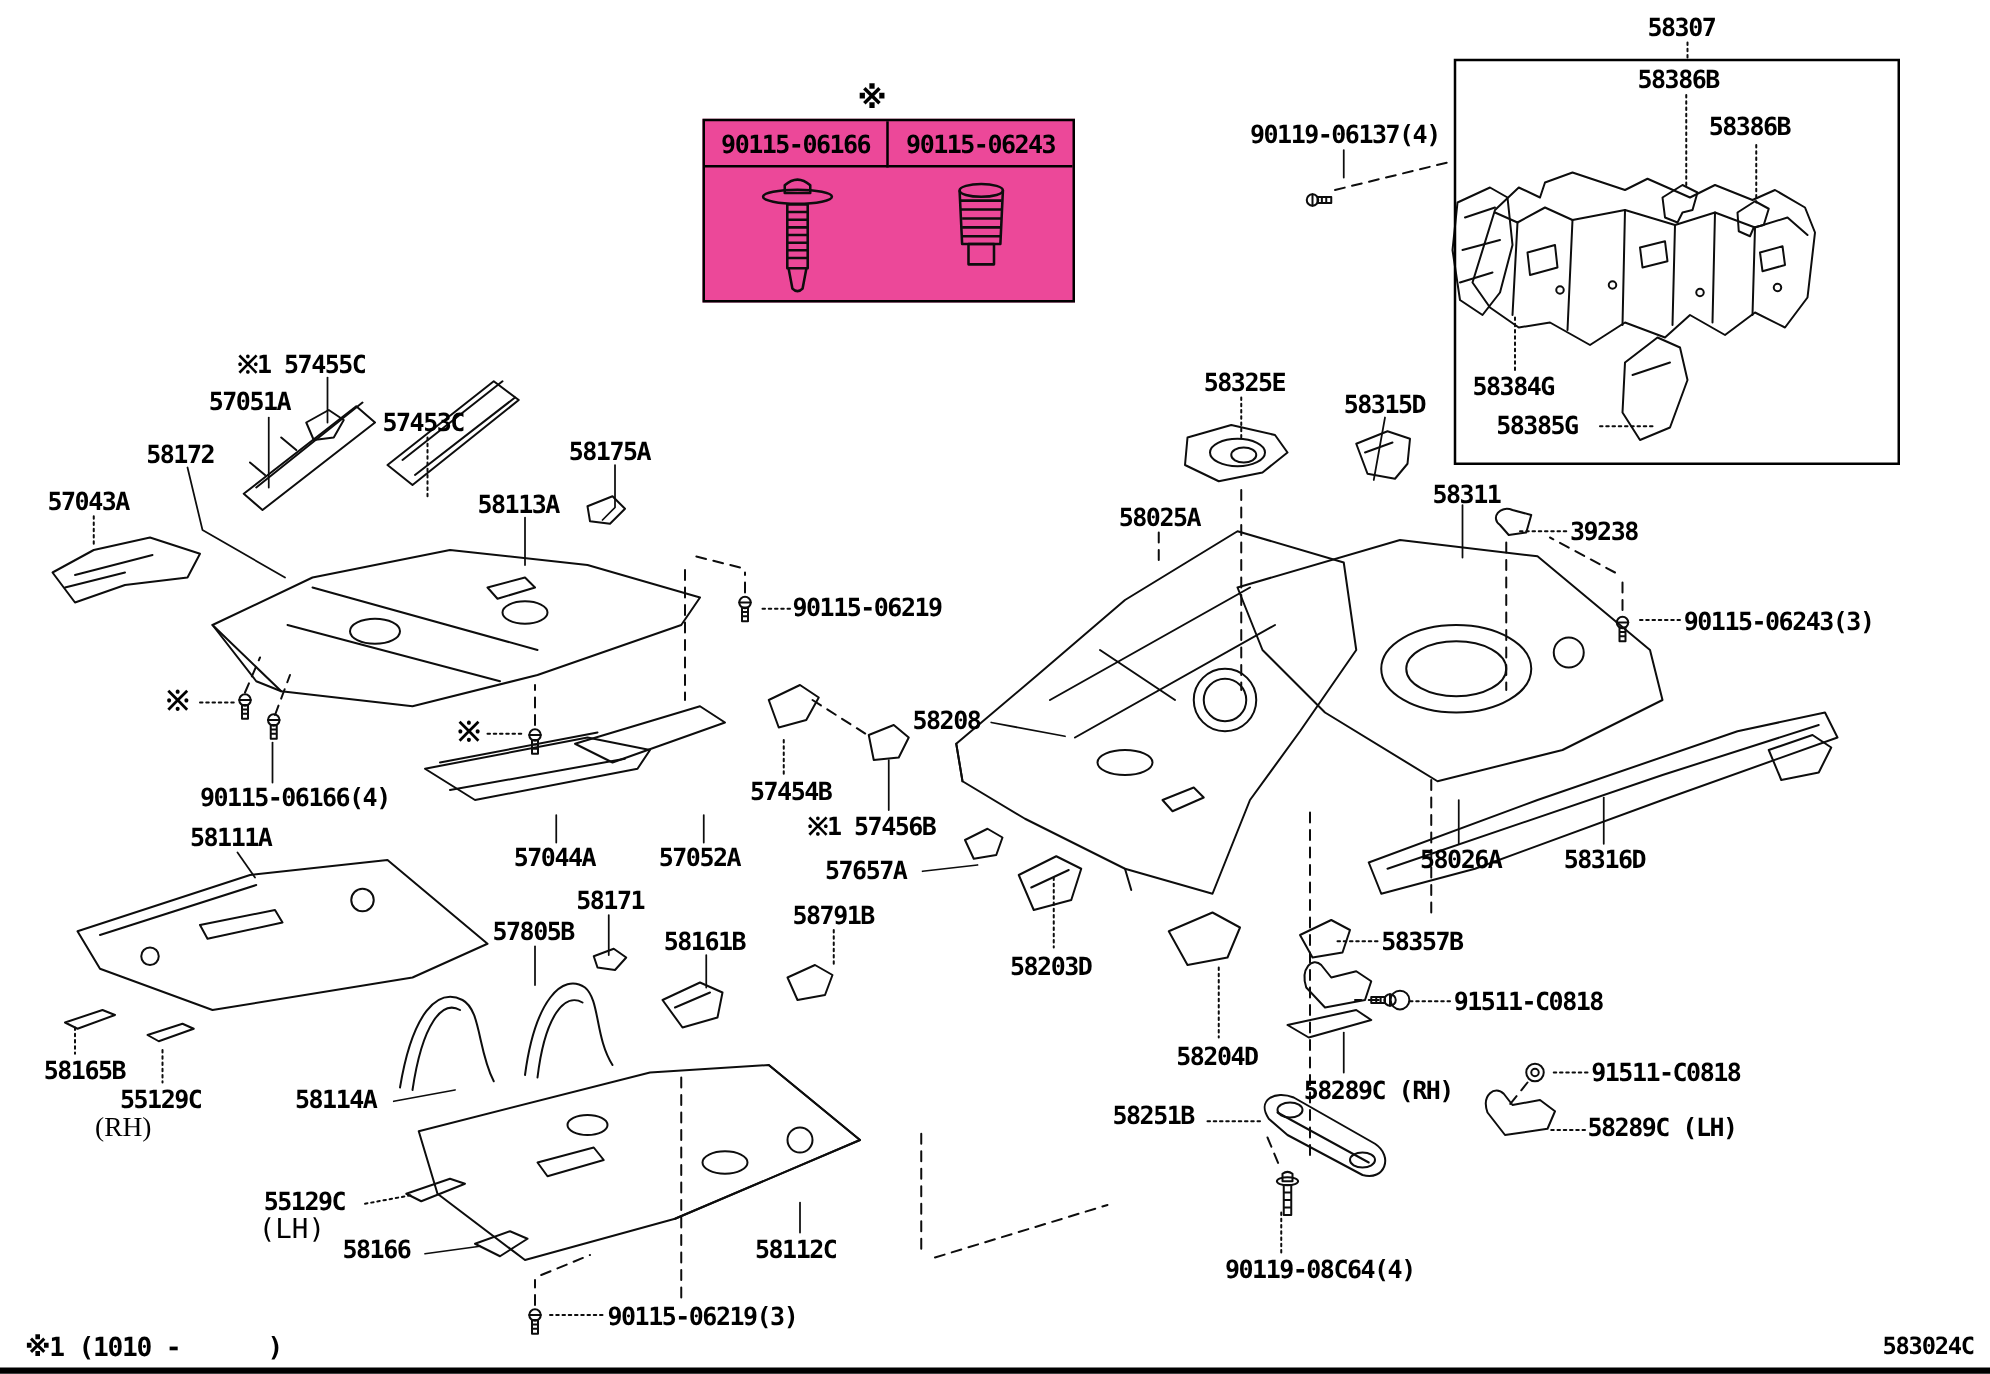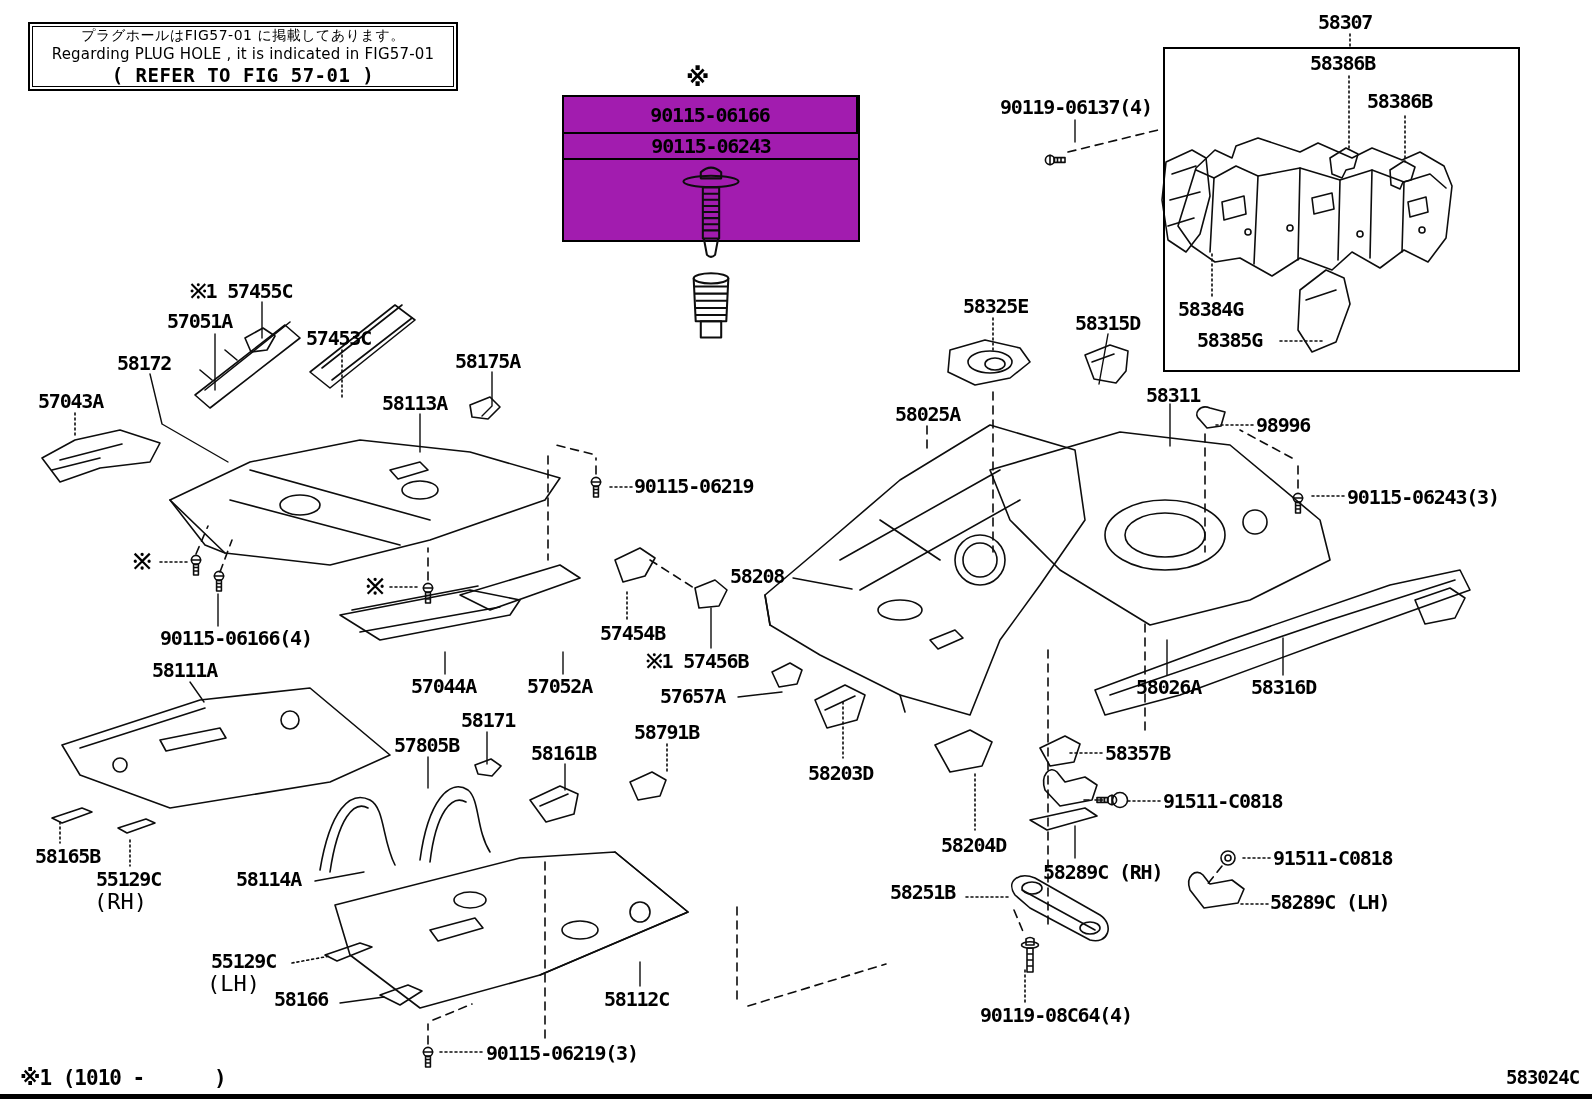--- a/index.html
+++ b/index.html
@@ -29,22 +29,22 @@
   .note-inner {
     border:1px solid #000; width:100%; height:100%;
     display:flex; flex-direction:column; align-items:center; justify-content:center;
   }
   .note-jp { font:14px "DejaVu Sans",sans-serif; letter-spacing:0.5px; }
   .note-en { font:15px "DejaVu Sans",sans-serif; letter-spacing:0.2px; }
   .note-ref { font:bold 19px "DejaVu Sans Mono",monospace; letter-spacing:0.5px; margin-top:1px; }
   .tbl-marker { position:absolute; left:686px; top:64px; font:bold 24px "DejaVu Sans",sans-serif; }
   .fastener-table {
     position:absolute; left:562px; top:95px; width:298px; height:147px;
-    border:2px solid #000; display:grid; grid-template-columns:1fr; grid-template-rows:37px 1fr;
-    background:#a21caf;
+    border:2px solid #000; display:grid; grid-template-columns:1fr 1fr; grid-template-rows:37px 1fr;
+    background:#ec4899;
   }
   .fastener-table .hcell {
     border-bottom:2px solid #000; display:flex; align-items:center; justify-content:center;
     font:bold 20px "DejaVu Sans Mono",monospace; letter-spacing:-1.2px;
   }
   .fastener-table .hcell:first-child, .fastener-table .icell:first-of-type { border-right:2px solid #000; }
   .fastener-table .icell { display:flex; align-items:center; justify-content:center; }
   .inset-box {
     position:absolute; left:1163px; top:47px; width:357px; height:325px;
     border:2px solid #000;
@@ -256,27 +256,20 @@
       <use href="#boltv" x="428" y="1052"></use>
       <use href="#boltv" transform="translate(1050,160) rotate(-90)"></use>
       <use href="#boltv" transform="translate(1112,800) rotate(90)"></use>
       <circle cx="1120" cy="800" r="7.5"></circle>
       <circle cx="1228" cy="858" r="7"></circle>
         <circle cx="1228" cy="858" r="3"></circle>
       <use href="#boltflange" x="1030" y="945"></use>
     </g>
   </svg>
 
-  <div class="note-box">
-    <div class="note-inner">
-      <div class="note-jp">プラグホールはFIG57-01 に掲載してあります。</div>
-      <div class="note-en">Regarding PLUG HOLE , it is indicated in FIG57-01</div>
-      <div class="note-ref">( REFER TO FIG 57-01 )</div>
-    </div>
-  </div>
 
   <div class="tbl-marker">※</div>
   <div class="fastener-table">
     <div class="hcell">90115-06166</div>
     <div class="hcell">90115-06243</div>
     <div class="icell">
       <svg width="90" height="102" viewBox="0 0 80 100">
         <g fill="none" stroke="#0d0d0d" stroke-width="2" stroke-linejoin="round">
           <path d="M30,12 q10,-9 20,0 l0,6 h-20 z"></path>
           <ellipse cx="40" cy="21" rx="27" ry="5.5"></ellipse>
@@ -311,21 +304,21 @@
       <div class="part-label" style="left: 167px; top: 311px;">57051A</div>
       <div class="part-label" style="left: 306px; top: 328px; text-align: right;">57453C</div>
       <div class="part-label" style="left: 117px; top: 353px;">58172</div>
       <div class="part-label" style="left: 455px; top: 351px;">58175A</div>
       <div class="part-label" style="left: 38px; top: 391px;">57043A</div>
       <div class="part-label" style="left: 382px; top: 393px;">58113A</div>
       <div class="part-label" style="left: 634px; top: 476px;">90115-06219</div>
       <div class="part-label" style="left: 963px; top: 296px;">58325E</div>
       <div class="part-label" style="left: 1075px; top: 313px;">58315D</div>
       <div class="part-label" style="left: 1146px; top: 385px;">58311</div>
-      <div class="part-label" style="left: 1256px; top: 415px;">98996</div>
+      <div class="part-label" style="left: 1256px; top: 415px;">39238</div>
       <div class="part-label" style="left: 895px; top: 404px;">58025A</div>
       <div class="part-label" style="left: 1347px; top: 487px;">90115-06243(3)</div>
       <div class="part-label" style="left: 730px; top: 566px;">58208</div>
       <div class="part-label" style="left: 600px; top: 623px;">57454B</div>
       <div class="part-label" style="left: 646px; top: 651px;">※1 57456B</div>
       <div class="part-label" style="left: 660px; top: 686px;">57657A</div>
       <div class="part-label" style="left: 160px; top: 628px;">90115-06166(4)</div>
       <div class="part-label" style="left: 152px; top: 660px;">58111A</div>
       <div class="part-label" style="left: 411px; top: 676px;">57044A</div>
       <div class="part-label" style="left: 527px; top: 676px;">57052A</div>
@@ -337,21 +330,21 @@
       <div class="part-label" style="left: 1136px; top: 677px;">58026A</div>
       <div class="part-label" style="left: 1251px; top: 677px;">58316D</div>
       <div class="part-label" style="left: 1105px; top: 743px;">58357B</div>
       <div class="part-label" style="left: 1163px; top: 791px;">91511-C0818</div>
       <div class="part-label" style="left: 941px; top: 835px;">58204D</div>
       <div class="part-label" style="left: 1043px; top: 862px;">58289C (RH)</div>
       <div class="part-label" style="left: 1273px; top: 848px;">91511-C0818</div>
       <div class="part-label" style="left: 1270px; top: 892px;">58289C (LH)</div>
       <div class="part-label" style="left: 35px; top: 846px;">58165B</div>
       <div class="part-label" style="left: 96px; top: 869px;">55129C</div>
-      <div class="part-label light" style="left: 94px; top: 891px;">(RH)</div>
+      <div class="part-label light" style="left: 76px; top: 891px; font-family: Liberation Serif, serif;">(RH)</div>
       <div class="part-label" style="left: 236px; top: 869px;">58114A</div>
       <div class="part-label" style="left: 890px; top: 882px;">58251B</div>
       <div class="part-label" style="left: 211px; top: 951px;">55129C</div>
       <div class="part-label light" style="left: 207px; top: 973px;">(LH)</div>
       <div class="part-label" style="left: 274px; top: 989px;">58166</div>
       <div class="part-label" style="left: 604px; top: 989px;">58112C</div>
       <div class="part-label" style="left: 486px; top: 1043px;">90115-06219(3)</div>
       <div class="part-label" style="left: 980px; top: 1005px; text-align: right;">90119-08C64(4)</div>
       <div class="part-label mark" style="left: 133px; top: 551px;">※</div>
       <div class="part-label mark" style="left: 366px; top: 576px;">※</div>

